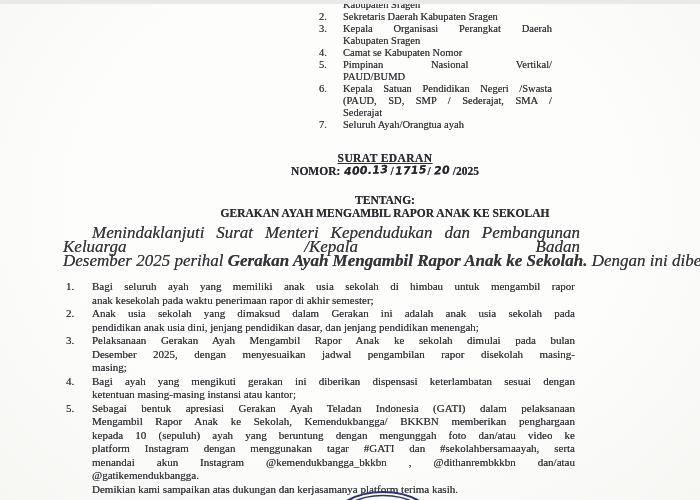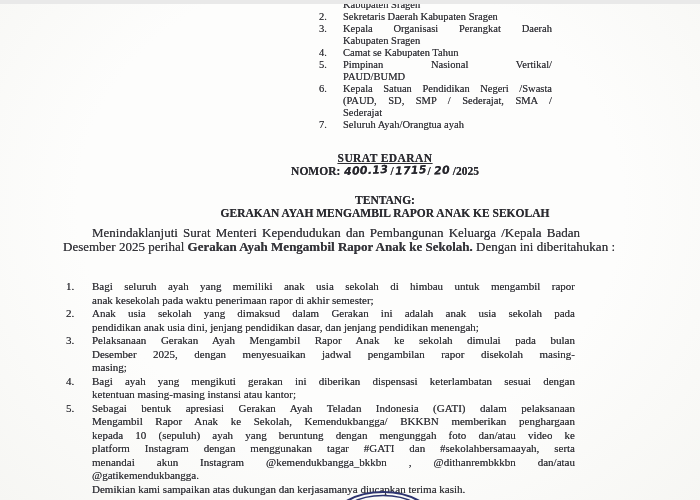--- a/index.html
+++ b/index.html
@@ -27,21 +27,21 @@
   .hw{
     font-family:"DejaVu Sans",sans-serif;
     font-style:italic;font-weight:700;font-size:11px;
     display:inline-block;transform:rotate(-3deg);
     position:relative;top:-1px;letter-spacing:0.3px;color:#26262c;
   }
   .hw-a{margin:0 2px 0 4px;}
   .hw-b{margin:0 1px;}
   .hw-c{margin:0 3px;}
   
-  .para{position:absolute;left:63px;top:222px;width:517px;font-size:13px;line-height:14px;}
+  .para{position:absolute;left:63px;top:222px;width:517px;font-size:17px;line-height:14px;font-style:italic;}
   .indent{text-indent:29px;}
   .nowrap{white-space:nowrap;}
   .b{font-weight:700;}
   
   .blist{position:absolute;left:66px;top:276px;width:509px;font-size:11px;line-height:13.5px;}
   .b-row{display:flex;}
   .b-num{width:26px;flex:0 0 26px;}
   .b-txt{flex:1;min-width:0;}
   .closing{margin-left:26px;}
   
@@ -69,21 +69,21 @@
     <div class="r-row">
       <div class="r-num">3.</div>
       <div class="r-txt">
         <div class="stretch">Kepala Organisasi Perangkat Daerah</div>
         <div>Kabupaten Sragen</div>
       </div>
     </div>
     <div class="r-row">
       <div class="r-num">4.</div>
       <div class="r-txt">
-        <div>Camat se Kabupaten Tahun</div>
+        <div>Camat se Kabupaten Nomor</div>
       </div>
     </div>
     <div class="r-row">
       <div class="r-num">5.</div>
       <div class="r-txt">
         <div class="stretch">Pimpinan Nasional Vertikal/</div>
         <div>PAUD/BUMD</div>
       </div>
     </div>
     <div class="r-row">
@@ -150,21 +150,21 @@
       <div class="b-num">5.</div>
       <div class="b-txt">
         <div class="stretch">Sebagai bentuk apresiasi Gerakan Ayah Teladan Indonesia (GATI) dalam pelaksanaan</div>
         <div class="stretch">Mengambil Rapor Anak ke Sekolah, Kemendukbangga/ BKKBN memberikan penghargaan</div>
         <div class="stretch">kepada 10 (sepuluh) ayah yang beruntung dengan mengunggah foto dan/atau video ke</div>
         <div class="stretch">platform Instagram dengan menggunakan tagar #GATI dan #sekolahbersamaayah, serta</div>
         <div class="stretch">menandai akun Instagram @kemendukbangga_bkkbn , @dithanrembkkbn dan/atau</div>
         <div>@gatikemendukbangga.</div>
       </div>
     </div>
-    <div class="closing">Demikian kami sampaikan atas dukungan dan kerjasamanya diucapkan terima kasih.</div>
+    <div class="closing">Demikian kami sampaikan atas dukungan dan kerjasamanya platform terima kasih.</div>
   </div>
 
   <svg class="seal" width="110" height="14" viewBox="0 0 110 14" aria-hidden="true">
     <ellipse cx="55" cy="31" rx="50" ry="29" stroke-width="2.2"></ellipse>
     <ellipse cx="55" cy="31" rx="45.5" ry="25.5" stroke-width="1.6"></ellipse>
     <ellipse cx="55" cy="31" rx="37" ry="20" stroke-width="1.5"></ellipse>
   </svg>
 
 </div>
 

